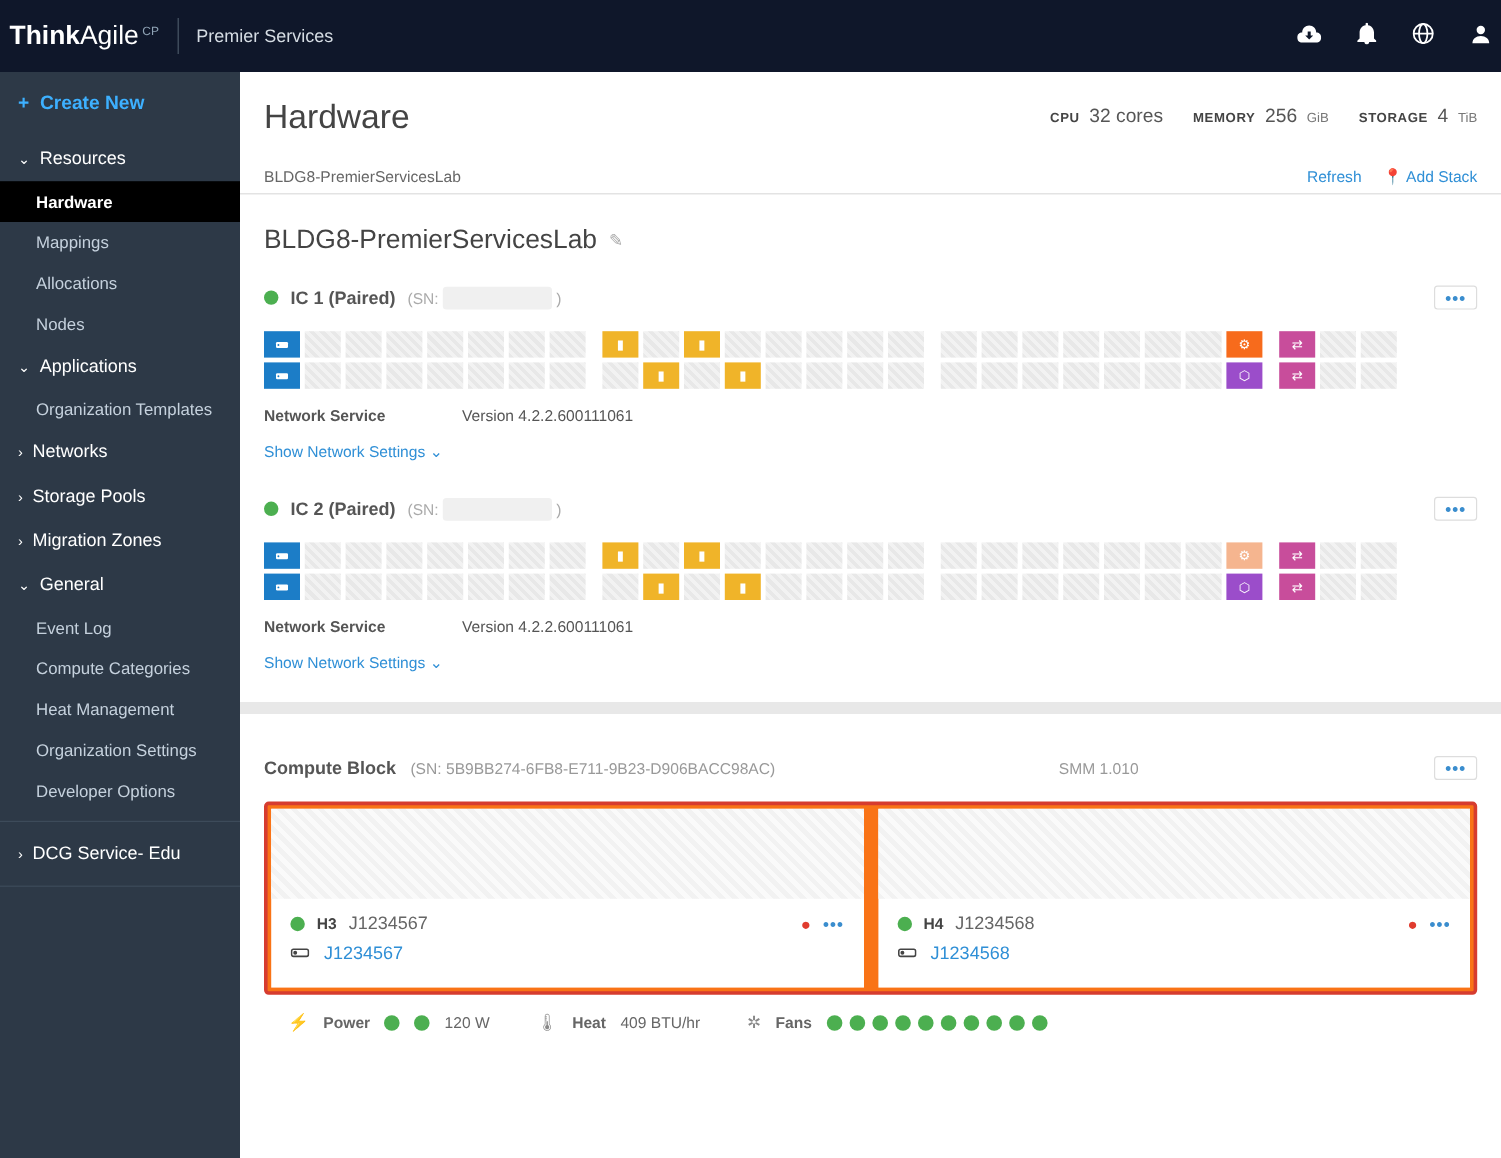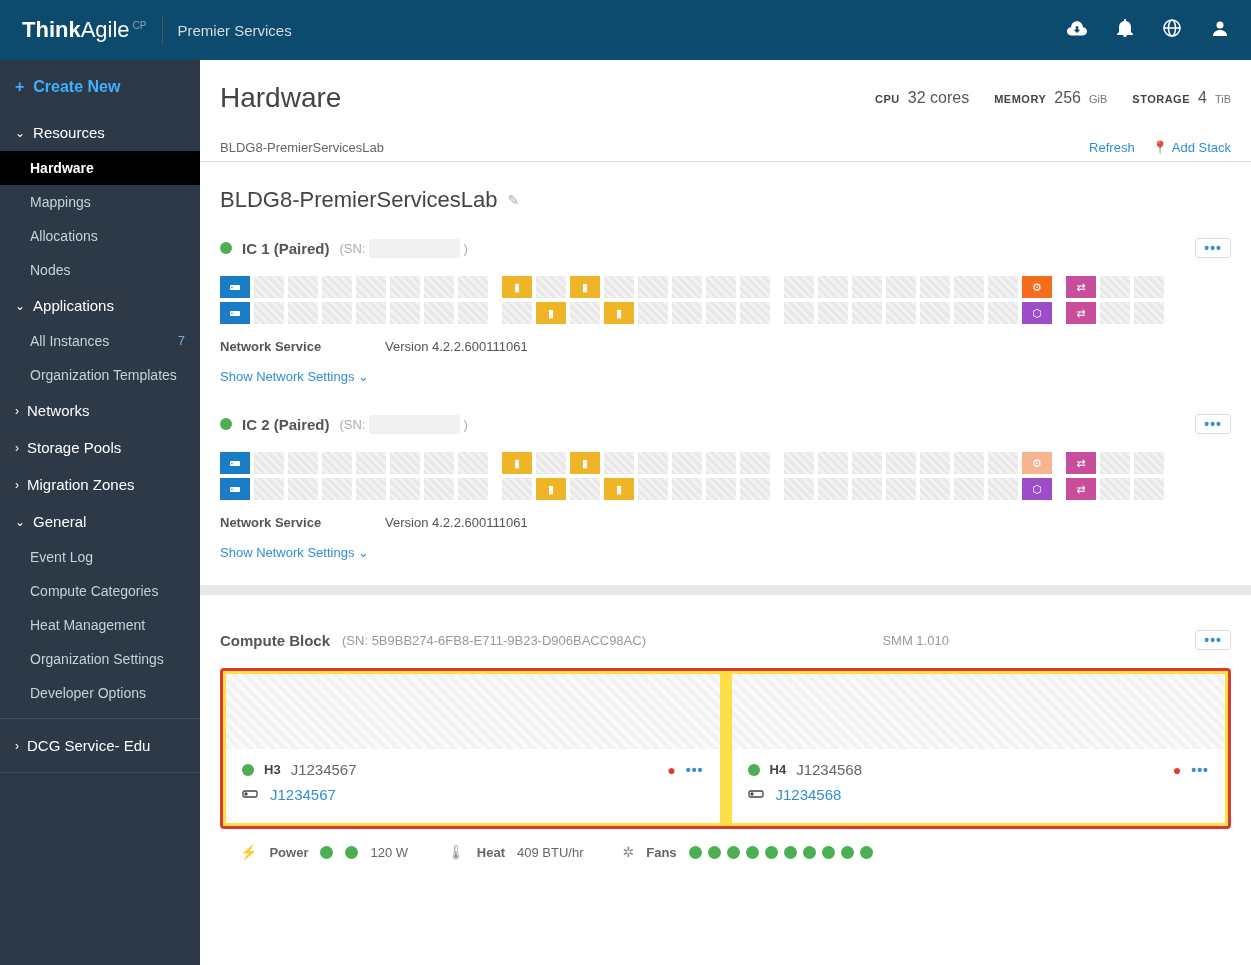--- a/index.html
+++ b/index.html
@@ -1,17 +1,17 @@
 <!DOCTYPE html>
 <html><head>
 <meta charset="utf-8">
 <style>
 *{box-sizing:border-box;margin:0;padding:0;font-family:"Helvetica Neue",Arial,sans-serif}
 body{background:#fff;color:#333;font-size:14px;width:1251px}
-.topbar{background:#0c4a6e;height:60px;display:flex;align-items:center;padding:0 22px;color:#fff}
+.topbar{background:#0f172a;height:60px;display:flex;align-items:center;padding:0 8px;color:#fff}
 .logo{font-size:22px;font-weight:300}
 .logo b{font-weight:700}
 .logo sup{font-size:10px;color:#8fa3b5;margin-left:3px}
 .topbar-sep{width:1px;height:30px;background:#4a5866;margin:0 15px}
 .brand-sub{font-size:15px;color:#d5dce3}
 .topbar-right{margin-left:auto;display:flex;gap:30px;align-items:center}
 .topbar-right span{font-size:18px;cursor:pointer}
 .layout{display:flex}
 .sidebar{width:200px;background:#2d3947;color:#b5c4d3;min-height:905px;font-size:14px}
 .create-new{color:#3db0ff;padding:18px 15px;font-size:16px;font-weight:600;cursor:pointer}
@@ -56,21 +56,21 @@
 .net-row{display:flex;margin:10px 0;font-size:13px}
 .net-label{width:165px;font-weight:600;color:#555}
 .net-val{color:#555}
 .show-link{color:#2f8fd6;font-size:13px;cursor:pointer;padding:5px 0}
 .gray-sep{height:10px;background:#e8e8e8;margin:20px -20px 0}
 .cblock{padding:20px}
 .cb-head{display:flex;align-items:center;gap:12px;margin-bottom:18px}
 .cb-title{font-weight:600;color:#555;font-size:15px}
 .cb-sn{color:#999;font-size:13px}
 .smm{color:#999;font-size:13px;margin-left:auto;margin-right:10px}
-.node-row{display:flex;gap:12px;border:3px solid #d63c2f;border-radius:4px;padding:3px;background:#fde047}
+.node-row{display:flex;gap:12px;border:3px solid #d63c2f;border-radius:4px;padding:3px;background:#f97316}
 .node{flex:1;background:#fff}
 .node-top{height:75px;background:repeating-linear-gradient(45deg,#f2f2f2,#f2f2f2 4px,#fafafa 4px,#fafafa 8px)}
 .node-body{padding:12px 16px}
 .node-line{display:flex;align-items:center;gap:10px;margin-bottom:8px}
 .node-id{font-weight:700;color:#444;font-size:13px}
 .node-serial{color:#666;font-size:15px}
 .alert-icon{margin-left:auto;color:#e03c2f;font-size:14px}
 .node-dots{color:#3a8dce;cursor:pointer;letter-spacing:1px;font-weight:bold}
 .node-link{color:#2f8fd6;font-size:15px}
 .drive-icon{width:18px;font-size:13px;color:#555}
@@ -122,24 +122,20 @@
         <span>Resources</span>
       </div>
   <div class="nav-item active">Hardware</div>
   <div class="nav-item">Mappings</div>
   <div class="nav-item">Allocations</div>
   <div class="nav-item">Nodes</div>
   <div class="nav-header">
         <span class="chev">⌄</span>
         <span>Applications</span>
       </div>
-  <div class="nav-item">
-        <span>All Instances</span>
-        <span class="badge-count">7</span>
-      </div>
   <div class="nav-item">Organization Templates</div>
   <div class="nav-header">
         <span class="chev">›</span>
         <span>Networks</span>
       </div>
   <div class="nav-header">
         <span class="chev">›</span>
         <span>Storage Pools</span>
       </div>
   <div class="nav-header">

